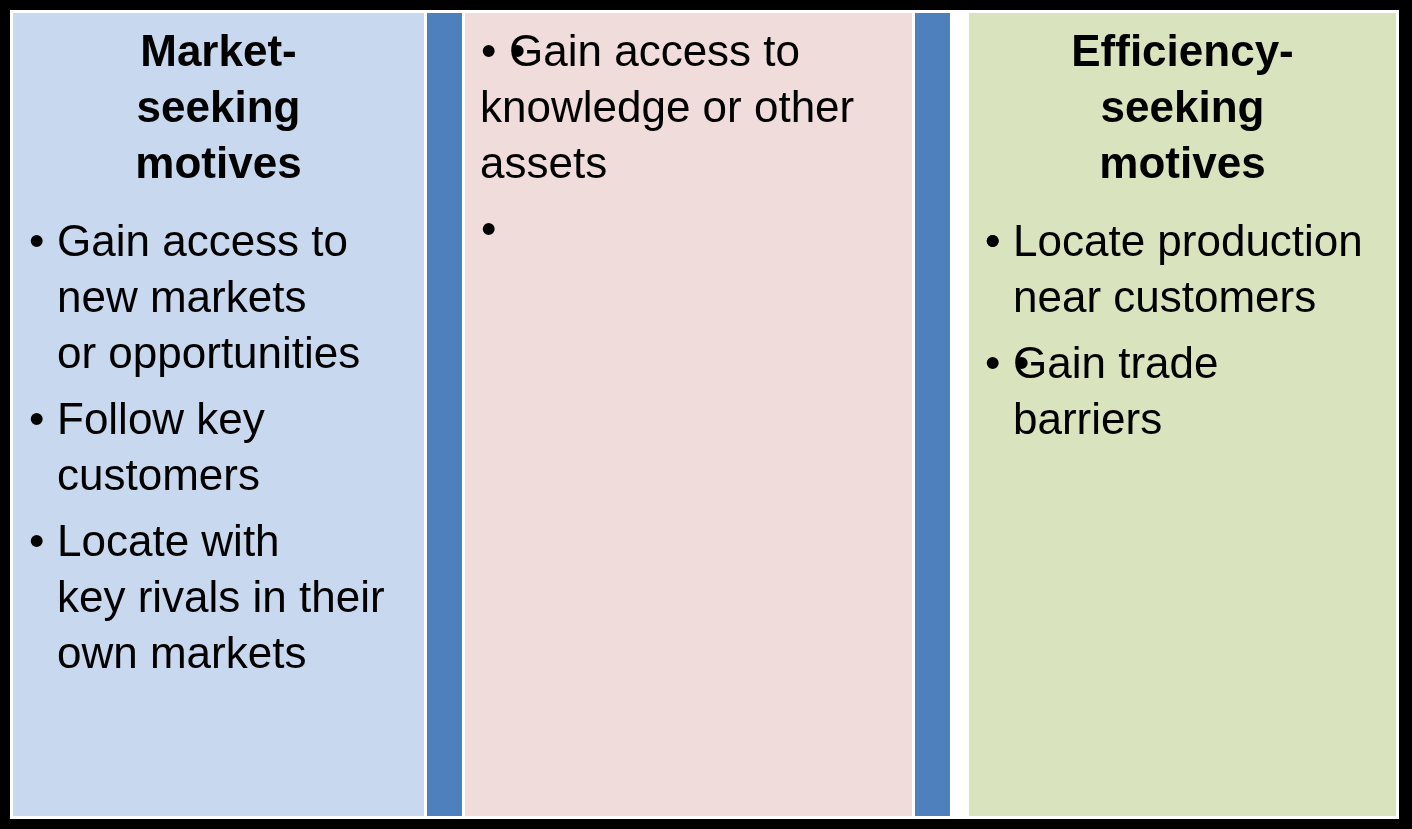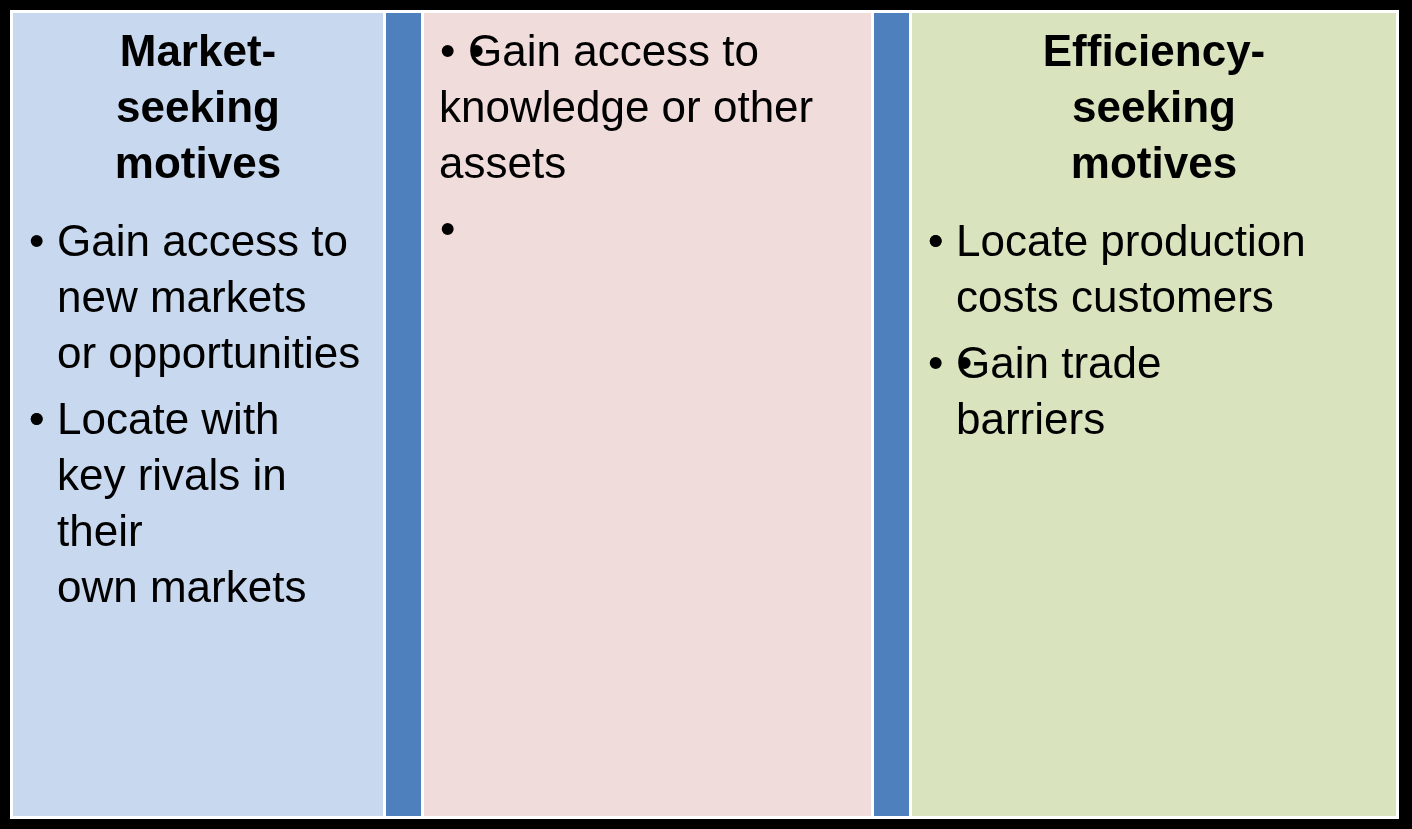--- a/index.html
+++ b/index.html
@@ -28,23 +28,23 @@
     height: 100%;
     background: var(--gap);
     display: flex;
     gap: 3px;
     padding: 3px;
   }
   .column {
     height: 100%;
     overflow: hidden;
   }
-  .col1 { width: 370px; background: var(--column1-bg); }
+  .col1 { width: 411px; background: var(--column1-bg); }
   .col2 { width: 447px; background: var(--column2-bg); }
-  .col3 { flex: 1; background: var(--column3-bg); }
+  .col3 { flex: 1; background: var(--column3-bg); margin-left: 16px; }
   .divider {
     width: 35px;
     height: 100%;
     background: var(--divider);
     flex: 0 0 35px;
   }
   .col-title {
     font-size: 44px;
     line-height: 56px;
     font-weight: bold;
@@ -85,20 +85,22 @@
 motives</h2>
       <div class="bullets">
         <div class="bullet-item">
           <span class="marker">•</span>
           <span class="btext">Gain access to
 new markets
 or opportunities</span>
         </div>
         <div class="bullet-item">
           <span class="marker">•</span>
+          <span class="btext">Follow key
+customers</span>
         </div>
         <div class="bullet-item">
           <span class="marker">•</span>
           <span class="btext">Locate with
 key rivals in their
 own markets</span>
         </div>
       </div>
     </section>
 
@@ -127,21 +129,21 @@
       <h2 class="col-title">Efficiency-
 seeking
 motives</h2>
       <div class="bullets">
         <div class="bullet-item">
           <span class="marker">•</span>
         </div>
         <div class="bullet-item">
           <span class="marker">•</span>
           <span class="btext">Locate production
-costs customers</span>
+near customers</span>
         </div>
         <div class="bullet-item flush">
           <span class="marker">•</span>
         </div>
         <div class="bullet-item">
           <span class="marker">•</span>
           <span class="btext">Gain trade
 barriers</span>
         </div>
       </div>

